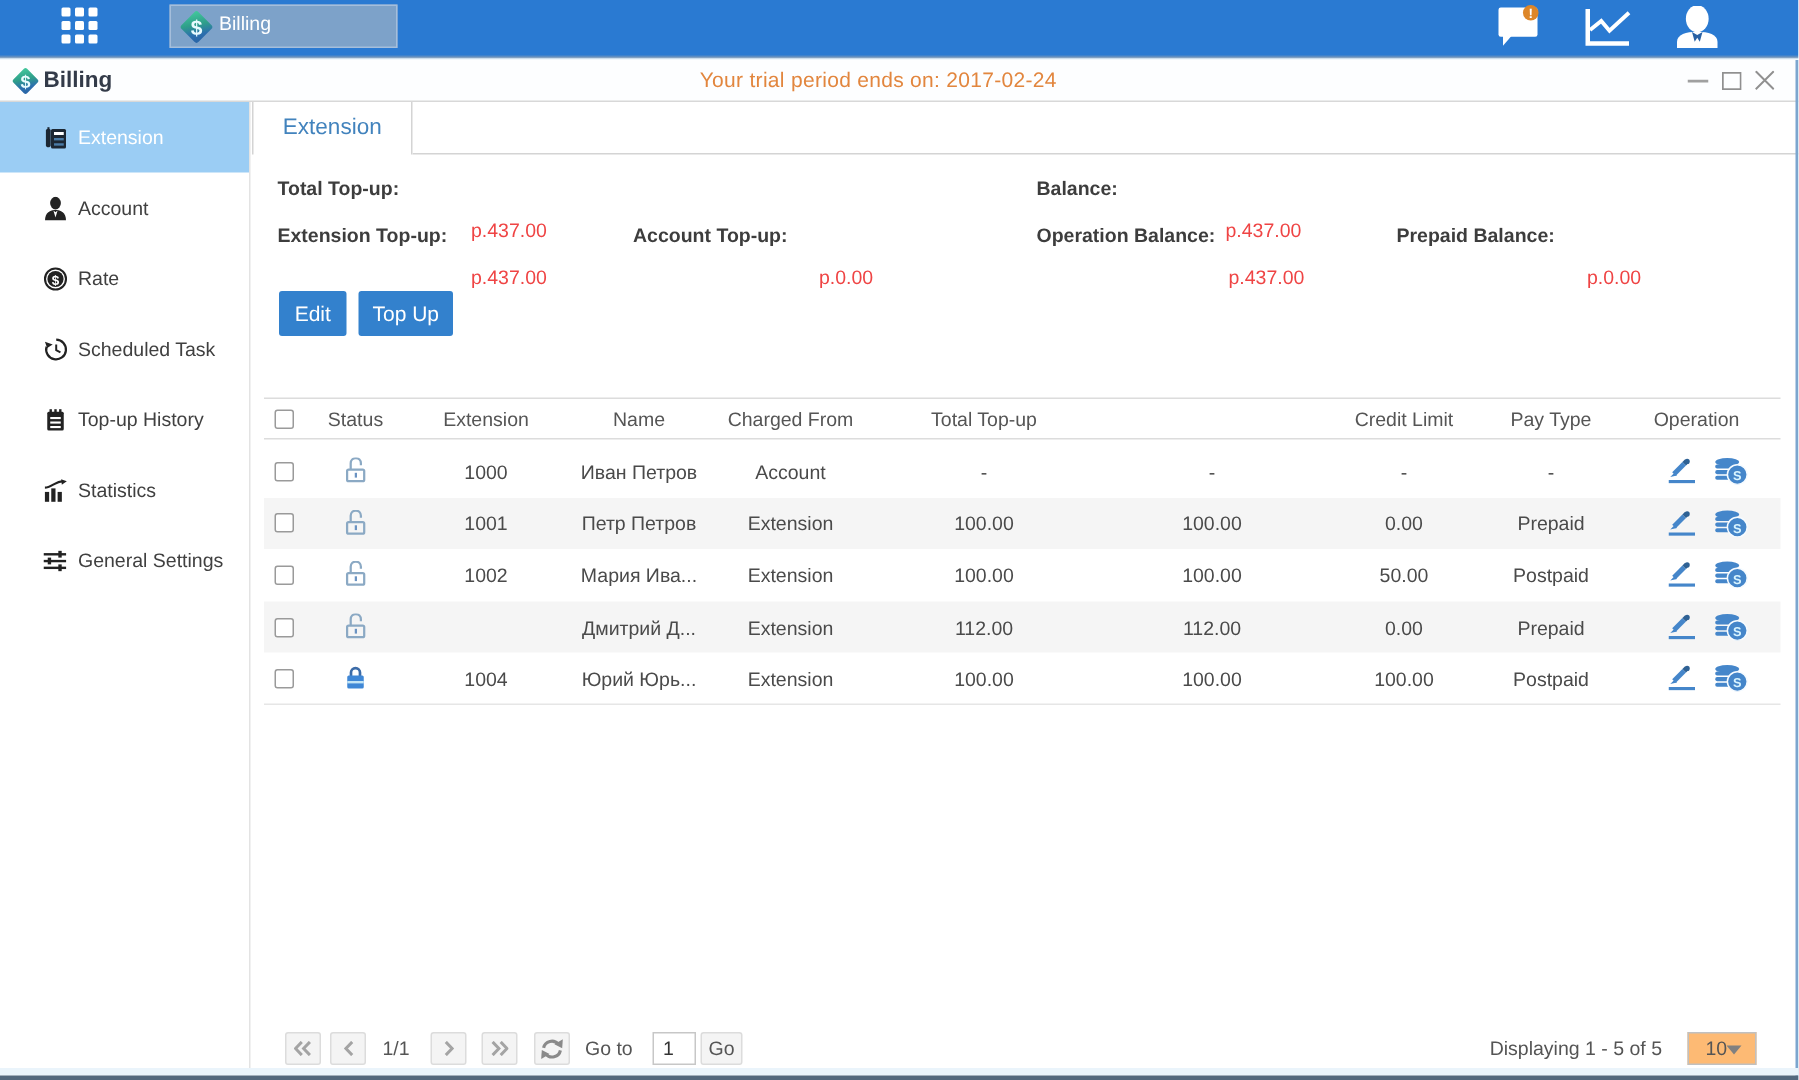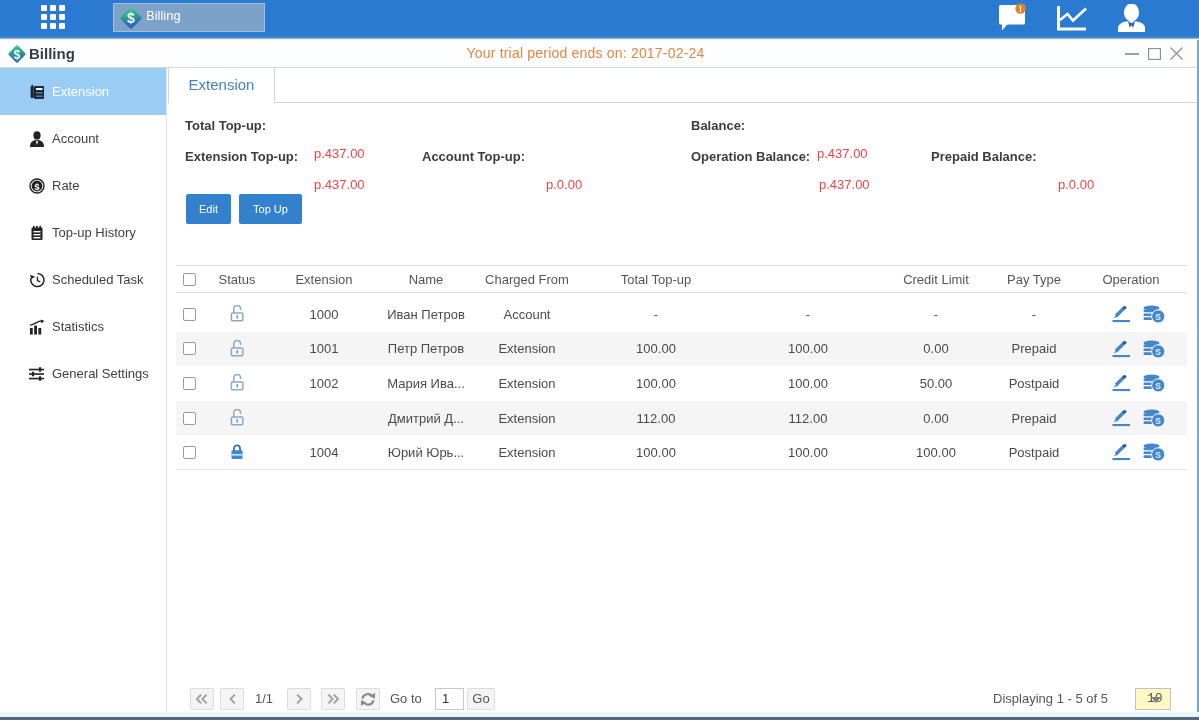--- a/index.html
+++ b/index.html
@@ -33,21 +33,21 @@
 
 #main { position:absolute; left:168px; top:68px; width:1031px; height:648px; background:#fff; }
 #tabrow { position:absolute; left:0; top:0; width:1031px; height:35px; }
 #tabline { position:absolute; left:107px; right:0; top:34px; height:1px; background:#d4d4d4; }
 #tabactive { position:absolute; left:0; top:0; width:107px; height:35px; background:#fff;
   border:1px solid #d4d4d4; border-bottom:none; border-top:none; color:#4283bd; font-size:15px; text-align:center; line-height:33px; }
 
 .slabel { position:absolute; font-weight:bold; color:#3d3d3d; }
 .sval { position:absolute; color:#ef4444;margin-top:28px; }
 
-.btn { position:absolute; background:#3381cd; color:#fff; text-align:center; font-size:11px; border-radius:2px; }
+.btn { position:absolute; background:#3381cd; color:#fff; text-align:center; font-size:14px; border-radius:2px; }
 
 
 #tbl { position:absolute; left:8px; top:177px; width:1011px;margin-top:20px; }
 .trow { position:relative; width:1011px; height:34.6px; }
 .thead { height:28px !important; border-top:1px solid #dcdcdc; border-bottom:1px solid #dcdcdc; color:#555; }
 .trow .c { position:absolute; top:0; height:100%; display:flex; align-items:center; justify-content:center; color:#4a4a4a; }
 .thead .c { color:#555; }
 .stripe { background:#f5f5f5; }
 .lastrow { border-bottom:1px solid #e6e6e6; }
 .cb { width:13px; height:13px; border:1px solid #9a9a9a; border-radius:2px; background:#fff; }
@@ -64,21 +64,21 @@
 .c9 { left:912px; width:99px; }
 
 
 #pager { position:absolute; left:0; top:620px; width:1031px; height:24px; }
 .pbtn { position:absolute; top:0; width:24px; height:22px; background:#f4f4f4; border:1px solid #dcdcdc; border-radius:2px;
   color:#a8a8a8; text-align:center; line-height:20px; font-size:14px; }
 .ptext { position:absolute; top:3px; color:#555; }
 #goinput { position:absolute; left:267px; top:0; width:29px; height:22px; border:1px solid #c7c7c7; text-align:left; padding-left:6px; line-height:20px; color:#333; background:#fff; }
 #gobtn { position:absolute; left:299px; top:0; width:28px; height:22px; background:#f4f4f4; border:1px solid #dcdcdc; border-radius:2px; color:#555; text-align:center; line-height:20px; }
 #disp { position:absolute; right:91px; top:3px; color:#555; }
-#psel { position:absolute; right:28px; top:0; width:36px; height:22px; border:1px solid #c0c0c0; background:#fef9c3; color:#555;font-family:Liberation Mono, monospace; }
+#psel { position:absolute; right:28px; top:0; width:46px; height:22px; border:1px solid #c0c0c0; background:#fdba74; color:#555; }
 #psel .n { position:absolute; left:11px; top:2px; }
 #psel .ar { position:absolute; right:9px; top:8px; width:0; height:0; border-left:5px solid transparent; border-right:5px solid transparent; border-top:6px solid #808080; }
 
 
 #rborder { position:absolute; right:0; top:40px; width:2px; height:680px; background:#7ca6cf; }
 #bstrip { position:absolute; left:0; bottom:3px; width:1199px; height:5px; background:#eaf4fb; }
 #bline { position:absolute; left:0; bottom:0; width:1199px; height:3px; background:#53687d; }
 </style>
 </head>
 <body>
@@ -200,38 +200,38 @@
   </div>
   <div class="mitem">
     <svg class="ic" width="16" height="16" viewBox="0 0 16 16">
       <circle cx="8" cy="8" r="7" fill="none" stroke="#222" stroke-width="1.4"></circle>
       <circle cx="8" cy="8" r="5.4" fill="#222"></circle>
       <text x="8" y="12" font-size="9" font-weight="bold" fill="#fff" text-anchor="middle" font-family="Liberation Sans">$</text>
     </svg>
     <span class="tx">Rate</span>
   </div>
   <div class="mitem">
+    <svg class="ic" width="17" height="16" viewBox="0 0 17 16">
+      <path d="M9 1 A7 7 0 1 1 2.2 6" fill="none" stroke="#222" stroke-width="1.6"></path>
+      <path d="M1 2.5 L2.6 7 L6.5 4.5 Z" fill="#222"></path>
+      <path d="M9 4.5 L9 8.5 L12 10" fill="none" stroke="#222" stroke-width="1.4"></path>
+    </svg>
+    <span class="tx">Scheduled Task</span>
+  </div>
+  <div class="mitem">
     <svg class="ic" width="16" height="16" viewBox="0 0 16 16">
       <rect x="2.5" y="2.5" width="11" height="12.5" rx="1" fill="#222"></rect>
       <rect x="4" y="0.8" width="1.6" height="3" fill="#222"></rect>
       <rect x="7.2" y="0.8" width="1.6" height="3" fill="#222"></rect>
       <rect x="10.4" y="0.8" width="1.6" height="3" fill="#222"></rect>
       <rect x="4.5" y="6" width="7" height="1.4" fill="#fff"></rect>
       <rect x="4.5" y="9" width="7" height="1.4" fill="#fff"></rect>
       <rect x="4.5" y="12" width="7" height="1.4" fill="#fff"></rect>
     </svg>
     <span class="tx">Top-up History</span>
-  </div>
-  <div class="mitem">
-    <svg class="ic" width="17" height="16" viewBox="0 0 17 16">
-      <path d="M9 1 A7 7 0 1 1 2.2 6" fill="none" stroke="#222" stroke-width="1.6"></path>
-      <path d="M1 2.5 L2.6 7 L6.5 4.5 Z" fill="#222"></path>
-      <path d="M9 4.5 L9 8.5 L12 10" fill="none" stroke="#222" stroke-width="1.4"></path>
-    </svg>
-    <span class="tx">Scheduled Task</span>
   </div>
   <div class="mitem">
     <svg class="ic" width="17" height="16" viewBox="0 0 17 16">
       <rect x="1" y="9" width="3" height="7" fill="#222"></rect>
       <rect x="5.5" y="6.5" width="3" height="9.5" fill="#222"></rect>
       <rect x="10" y="9" width="3" height="7" fill="#222"></rect>
       <path d="M1 6 C5 6 9 1.5 13.5 1.5" fill="none" stroke="#222" stroke-width="1.5"></path>
       <path d="M12.5 0 L16.5 1.5 L13 4 Z" fill="#222"></path>
     </svg>
     <span class="tx">Statistics</span>

